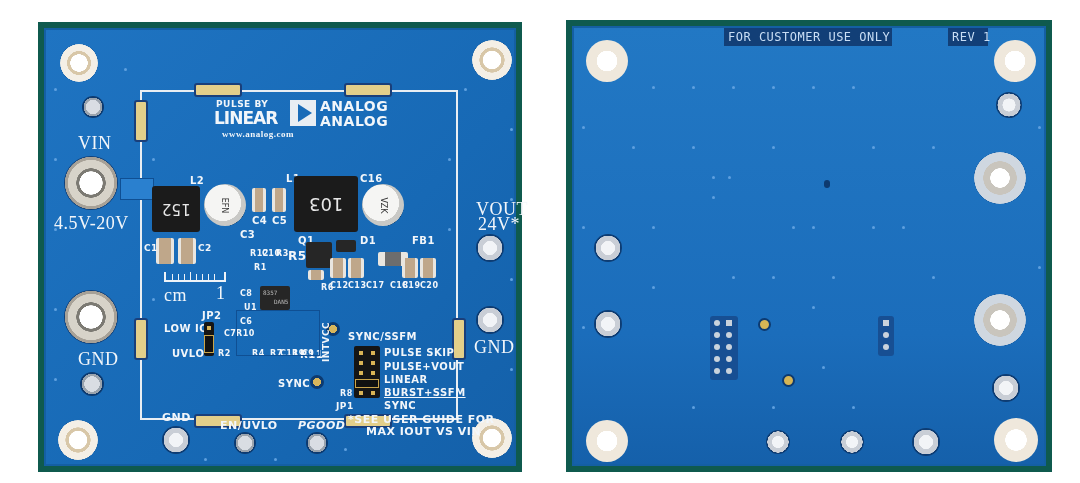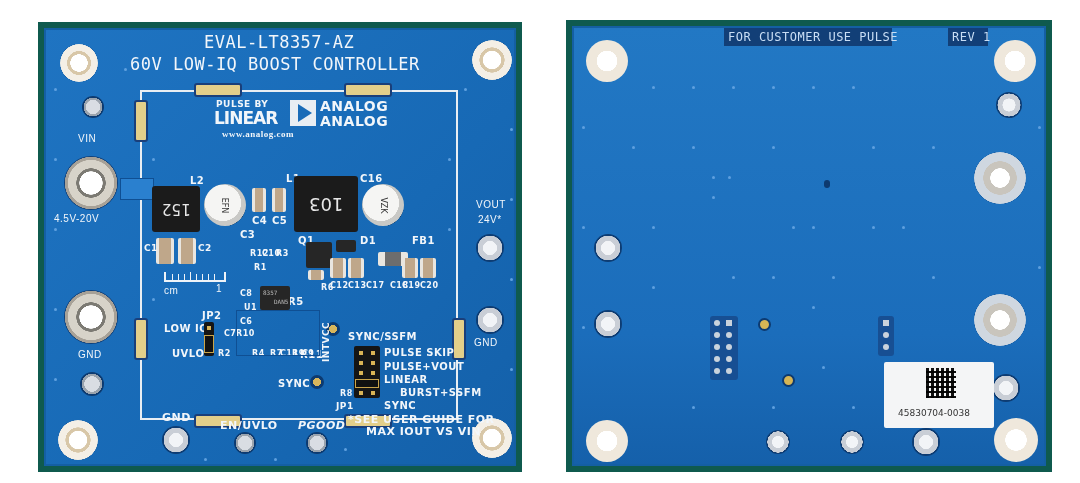--- a/index.html
+++ b/index.html
@@ -4,21 +4,21 @@
 <style>
   html,body{margin:0;padding:0;background:#ffffff;}
   body{width:1080px;height:483px;position:relative;overflow:hidden;font-family:"DejaVu Sans Mono","Liberation Mono",monospace;}
   .board{position:absolute;background:#1a6cb8;border:6px solid #0f5a4e;box-sizing:border-box;
          box-shadow:inset 0 0 0 2px #145fa3;}
   #front{left:38px;top:22px;width:484px;height:450px;background:linear-gradient(135deg,#1f74c2 0%,#1769b5 60%,#1460a9 100%);}
   #back{left:566px;top:20px;width:486px;height:452px;background:linear-gradient(180deg,#2278c4 0%,#1b6dbb 70%,#1560aa 100%);}
   .silk{position:absolute;color:#f2f6fa;white-space:nowrap;line-height:1;letter-spacing:0.5px;}
   .title1{font-size:17px;}
   .small{font-size:10px;font-family:"DejaVu Sans","Liberation Sans",sans-serif;font-weight:bold;}
-  .lbl{font-size:10px;font-family:Liberation Sans, sans-serif;}
+  .lbl{font-size:18px;font-family:Liberation Serif, serif;}
   .outline{position:absolute;border:2px solid #e9eef3;box-sizing:border-box;}
   .mount{position:absolute;border-radius:50%;background:radial-gradient(circle,#ffffff 0 32%,#d8c7a8 33% 44%,#f4efe6 45% 70%,#1a4e8c 71% 100%);}
   .post{position:absolute;border-radius:50%;background:radial-gradient(circle,#ffffff 0 30%,#7c7a73 31% 38%,#d7d3c9 39% 60%,#a7a197 61% 68%,#103f78 69% 100%);}
   .turret{position:absolute;border-radius:50%;background:radial-gradient(circle,#f2f4f7 0 35%,#c9ced6 36% 62%,#0d3c73 63% 100%);}
   .testpt{position:absolute;border-radius:50%;background:radial-gradient(circle,#d9dde3 0 45%,#9aa3ad 46% 60%,#0c3a70 61% 100%);}
   .via{position:absolute;width:3px;height:3px;border-radius:50%;background:#5fa0df;}
   .inductor{position:absolute;background:#1b1b1b;border-radius:3px;color:#e8e8e8;font-family:"DejaVu Sans","Liberation Sans",sans-serif;font-size:15px;display:flex;align-items:center;justify-content:center;}
   .cap-al{position:absolute;border-radius:50%;background:radial-gradient(circle at 45% 45%,#f5f5f3 0 55%,#c9c9c6 56% 72%,#2a2a2a 73% 100%);color:#333;font-size:8px;display:flex;align-items:center;justify-content:center;font-family:"DejaVu Sans","Liberation Sans",sans-serif;}
   .mlcc{position:absolute;background:linear-gradient(90deg,#e9e6e0 0 18%,#bfa78a 18% 82%,#e9e6e0 82%);border-radius:2px;}
   .ic{position:absolute;background:#262626;border-radius:2px;}
@@ -32,22 +32,20 @@
   .tri{position:absolute;width:0;height:0;border-top:9px solid transparent;border-bottom:9px solid transparent;border-left:14px solid #1a6cb8;}
   .ruler{position:absolute;border-bottom:2px solid #eef3f8;border-left:2px solid #eef3f8;border-right:2px solid #eef3f8;}
   .tick{position:absolute;bottom:0;width:1px;height:6px;background:#eef3f8;}
   .trace{position:absolute;background:#2a80cf;border:1px solid #0f4f93;}
 </style>
 </head>
 <body>
 
 <div id="front" class="board">
 
-  <div class="silk title1" style="left:160px;top:6px;">EVAL-LT8357-AZ</div>
-  <div class="silk title1" style="left:86px;top:28px;">60V LOW-IQ BOOST CONTROLLER</div>
 
   <div class="mount" style="left:16px;top:16px;width:38px;height:38px;"></div>
   <div class="mount" style="left:428px;top:12px;width:40px;height:40px;"></div>
   <div class="mount" style="left:14px;top:392px;width:40px;height:40px;"></div>
   <div class="mount" style="left:428px;top:390px;width:40px;height:40px;"></div>
 
   <div class="outline" style="left:96px;top:62px;width:318px;height:330px;"></div>
 
   <div class="pad-strip" style="left:150px;top:55px;width:44px;height:10px;"></div>
   <div class="pad-strip" style="left:300px;top:55px;width:44px;height:10px;"></div>
@@ -126,21 +124,21 @@
   <div class="silk small" style="left:254px;top:208px;">Q1</div>
   <div class="ic" style="left:262px;top:214px;width:26px;height:26px;"></div>
   <div class="ic" style="left:292px;top:212px;width:20px;height:12px;"></div>
   <div class="silk small" style="left:316px;top:208px;">D1</div>
   <div class="silk small" style="left:368px;top:208px;">FB1</div>
   <div class="mlcc" style="left:334px;top:224px;width:30px;height:14px;background:linear-gradient(90deg,#e9e6e0 0 22%,#6d6d6d 22% 78%,#e9e6e0 78%);"></div>
 
   <div class="silk small" style="left:206px;top:222px;font-size:8px;">R12</div>
   <div class="silk small" style="left:218px;top:222px;font-size:8px;">C10</div>
   <div class="silk small" style="left:232px;top:222px;font-size:8px;">R3</div>
-  <div class="silk small" style="left:244px;top:222px;font-size:10px;margin-top:47px;">R5</div>
+  <div class="silk small" style="left:244px;top:222px;font-size:12px;">R5</div>
   <div class="silk small" style="left:210px;top:236px;font-size:8px;">R1</div>
 
   <div class="mlcc" style="left:264px;top:242px;width:16px;height:10px;"></div>
   <div class="silk small" style="left:268px;top:256px;font-size:8px;margin-left:9px;">R6</div>
   <div class="mlcc" style="left:286px;top:230px;width:16px;height:20px;"></div>
   <div class="mlcc" style="left:304px;top:230px;width:16px;height:20px;"></div>
   <div class="silk small" style="left:286px;top:254px;font-size:8px;">C12</div>
   <div class="silk small" style="left:304px;top:254px;font-size:8px;">C13</div>
   <div class="silk small" style="left:322px;top:254px;font-size:8px;">C17</div>
   <div class="mlcc" style="left:358px;top:230px;width:16px;height:20px;"></div>
@@ -203,21 +201,21 @@
       <div class="pin" style="left:17px;top:15px;"></div>
     <div class="pin" style="left:5px;top:25px;"></div>
       <div class="pin" style="left:17px;top:25px;"></div>
     <div style="position:absolute;left:1px;top:33px;width:24px;height:9px;background:#111;border:1px solid #c9a44a;box-sizing:border-box;"></div>
     <div class="pin" style="left:5px;top:45px;"></div>
       <div class="pin" style="left:17px;top:45px;"></div>
   </div>
   <div class="silk small" style="left:340px;top:320px;">PULSE SKIP</div>
   <div class="silk small" style="left:340px;top:334px;">PULSE+VOUT</div>
   <div class="silk small" style="left:340px;top:347px;">LINEAR</div>
-  <div class="silk small" style="left:356px;top:360px;">BURST+SSFM</div>
+  <div class="silk small" style="left:340px;top:360px;text-decoration:underline;">BURST+SSFM</div>
   <div class="silk small" style="left:340px;top:373px;">SYNC</div>
   <div class="silk small" style="left:296px;top:362px;font-size:8px;">R8</div>
   <div class="silk small" style="left:292px;top:374px;font-size:9px;">JP1</div>
 
   <div class="via" style="left:10px;top:60px;"></div>
     <div class="via" style="left:10px;top:130px;"></div>
   <div class="via" style="left:10px;top:200px;"></div>
     <div class="via" style="left:10px;top:280px;"></div>
   <div class="via" style="left:10px;top:350px;"></div>
     <div class="via" style="left:466px;top:100px;"></div>
@@ -230,21 +228,21 @@
   <div class="via" style="left:404px;top:130px;"></div>
     <div class="via" style="left:404px;top:200px;"></div>
   <div class="via" style="left:108px;top:270px;"></div>
     <div class="via" style="left:300px;top:420px;"></div>
   <div class="via" style="left:160px;top:430px;"></div>
     <div class="via" style="left:230px;top:430px;"></div>
 </div>
 
 <div id="back" class="board">
   <div class="darkbox" style="left:152px;top:2px;width:168px;height:18px;"></div>
-  <div class="silk" style="left:156px;top:5px;font-size:12px;color:#c9def5;">FOR CUSTOMER USE PULSE</div>
+  <div class="silk" style="left:156px;top:5px;font-size:12px;color:#c9def5;">FOR CUSTOMER USE ONLY</div>
   <div class="darkbox" style="left:376px;top:2px;width:40px;height:18px;"></div>
   <div class="silk" style="left:380px;top:5px;font-size:12px;color:#c9def5;">REV 1</div>
 
   <div class="mount" style="left:14px;top:14px;width:42px;height:42px;background:radial-gradient(circle,#ffffff 0 34%,#efe8dc 35% 72%,#1a4e8c 73%);"></div>
   <div class="mount" style="left:422px;top:14px;width:42px;height:42px;background:radial-gradient(circle,#ffffff 0 34%,#efe8dc 35% 72%,#1a4e8c 73%);"></div>
   <div class="mount" style="left:14px;top:394px;width:42px;height:42px;background:radial-gradient(circle,#ffffff 0 34%,#efe8dc 35% 72%,#1a4e8c 73%);"></div>
   <div class="mount" style="left:422px;top:392px;width:44px;height:44px;background:radial-gradient(circle,#ffffff 0 34%,#efe8dc 35% 72%,#1a4e8c 73%);"></div>
 
   <div class="turret" style="left:424px;top:66px;width:26px;height:26px;"></div>
   <div class="post" style="left:402px;top:126px;width:52px;height:52px;background:radial-gradient(circle,#ffffff 0 26%,#c9c5bd 27% 45%,#cfd7e0 46% 70%,#103f78 71%);"></div>
@@ -270,24 +268,20 @@
   </div>
   <div style="position:absolute;left:306px;top:290px;width:16px;height:40px;background:#174f93;border-radius:3px;">
     <div class="pin" style="left:5px;top:4px;width:6px;height:6px;background:#c9d2dc;"></div>
     <div class="pin" style="left:5px;top:16px;width:6px;height:6px;border-radius:50%;background:#c9d2dc;"></div>
     <div class="pin" style="left:5px;top:28px;width:6px;height:6px;border-radius:50%;background:#c9d2dc;"></div>
   </div>
   <div style="position:absolute;left:186px;top:292px;width:9px;height:9px;border-radius:50%;background:#d6b555;border:2px solid #0d3a70;"></div>
   <div style="position:absolute;left:210px;top:348px;width:9px;height:9px;border-radius:50%;background:#d6b555;border:2px solid #0d3a70;"></div>
   <div style="position:absolute;left:252px;top:154px;width:6px;height:8px;border-radius:3px;background:#0d3a70;"></div>
 
-  <div class="label-sticker" style="left:312px;top:336px;width:110px;height:66px;">
-    <div class="qr" style="left:42px;top:6px;width:30px;height:30px;"></div>
-    <div style="position:absolute;left:14px;top:46px;font-size:9px;color:#333;font-family:'DejaVu Sans','Liberation Sans',sans-serif;">45830704-0038</div>
-  </div>
 
   <div class="via" style="left:80px;top:60px;"></div>
     <div class="via" style="left:120px;top:60px;"></div>
   <div class="via" style="left:160px;top:60px;"></div>
     <div class="via" style="left:200px;top:60px;"></div>
   <div class="via" style="left:240px;top:60px;"></div>
     <div class="via" style="left:280px;top:60px;"></div>
   <div class="via" style="left:60px;top:120px;"></div>
     <div class="via" style="left:120px;top:120px;"></div>
   <div class="via" style="left:200px;top:120px;"></div>

